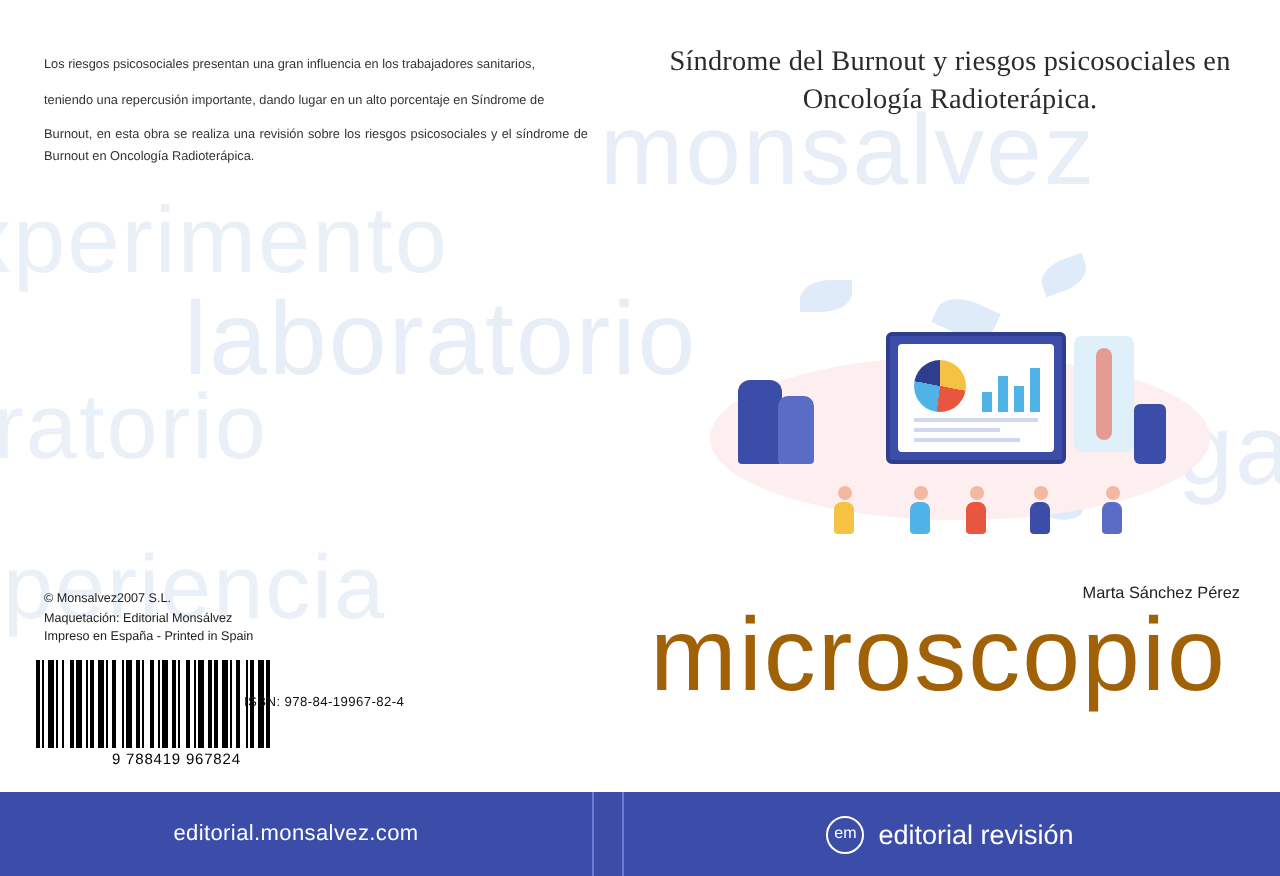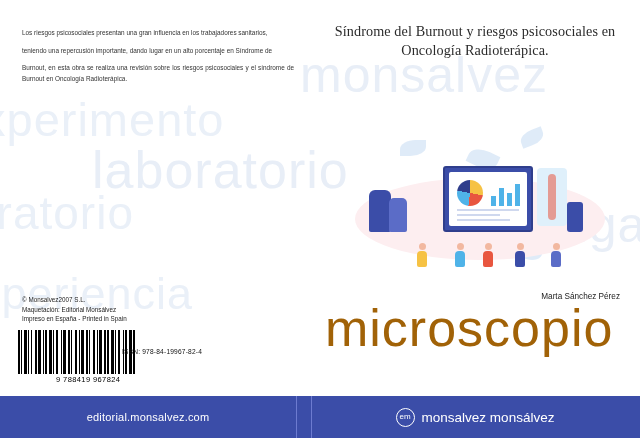--- a/index.html
+++ b/index.html
@@ -327,17 +327,17 @@
     </div>
   </div>
 
   <div class="author">Marta Sánchez Pérez</div>
 
   <div class="bottombar">
     <div class="bb-left">editorial.monsalvez.com</div>
     <div class="bb-sep"></div>
     <div class="bb-right">
       <span class="em-logo">em</span>
-      <span>monsalvez monsálvez</span>
+      <span>editorial revisión</span>
     </div>
   </div>
 
 </div>
 
 </body></html>

